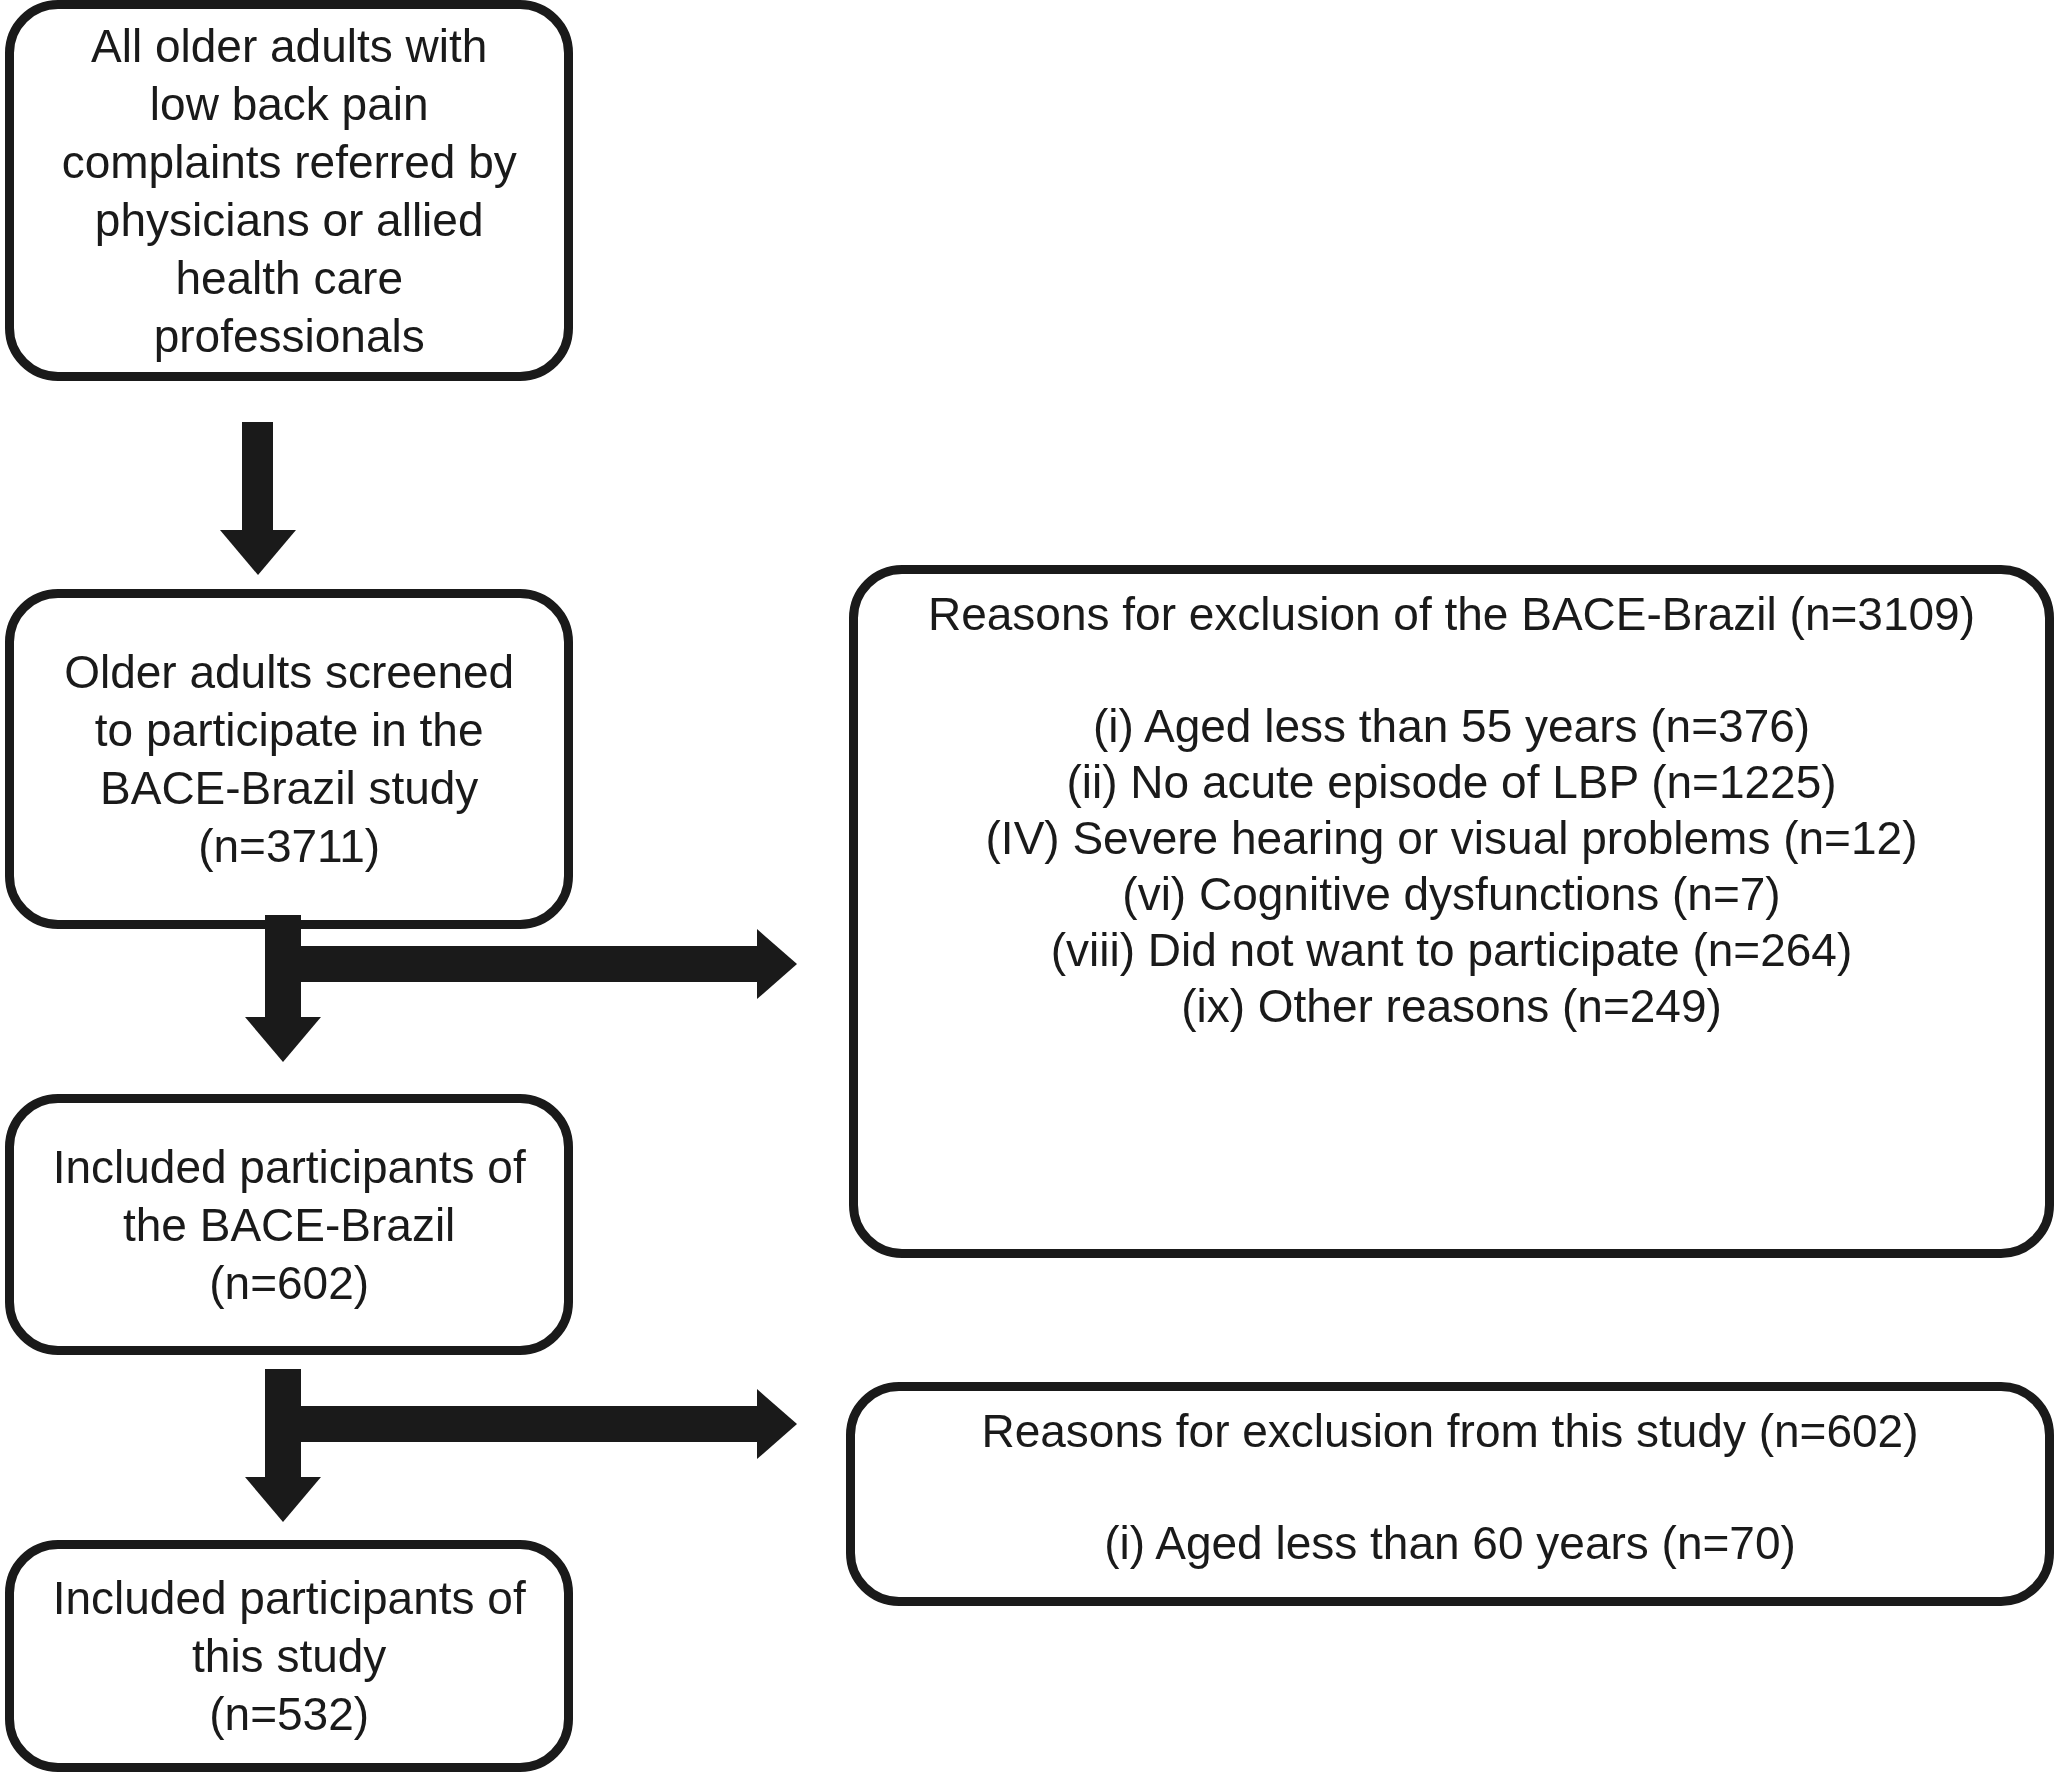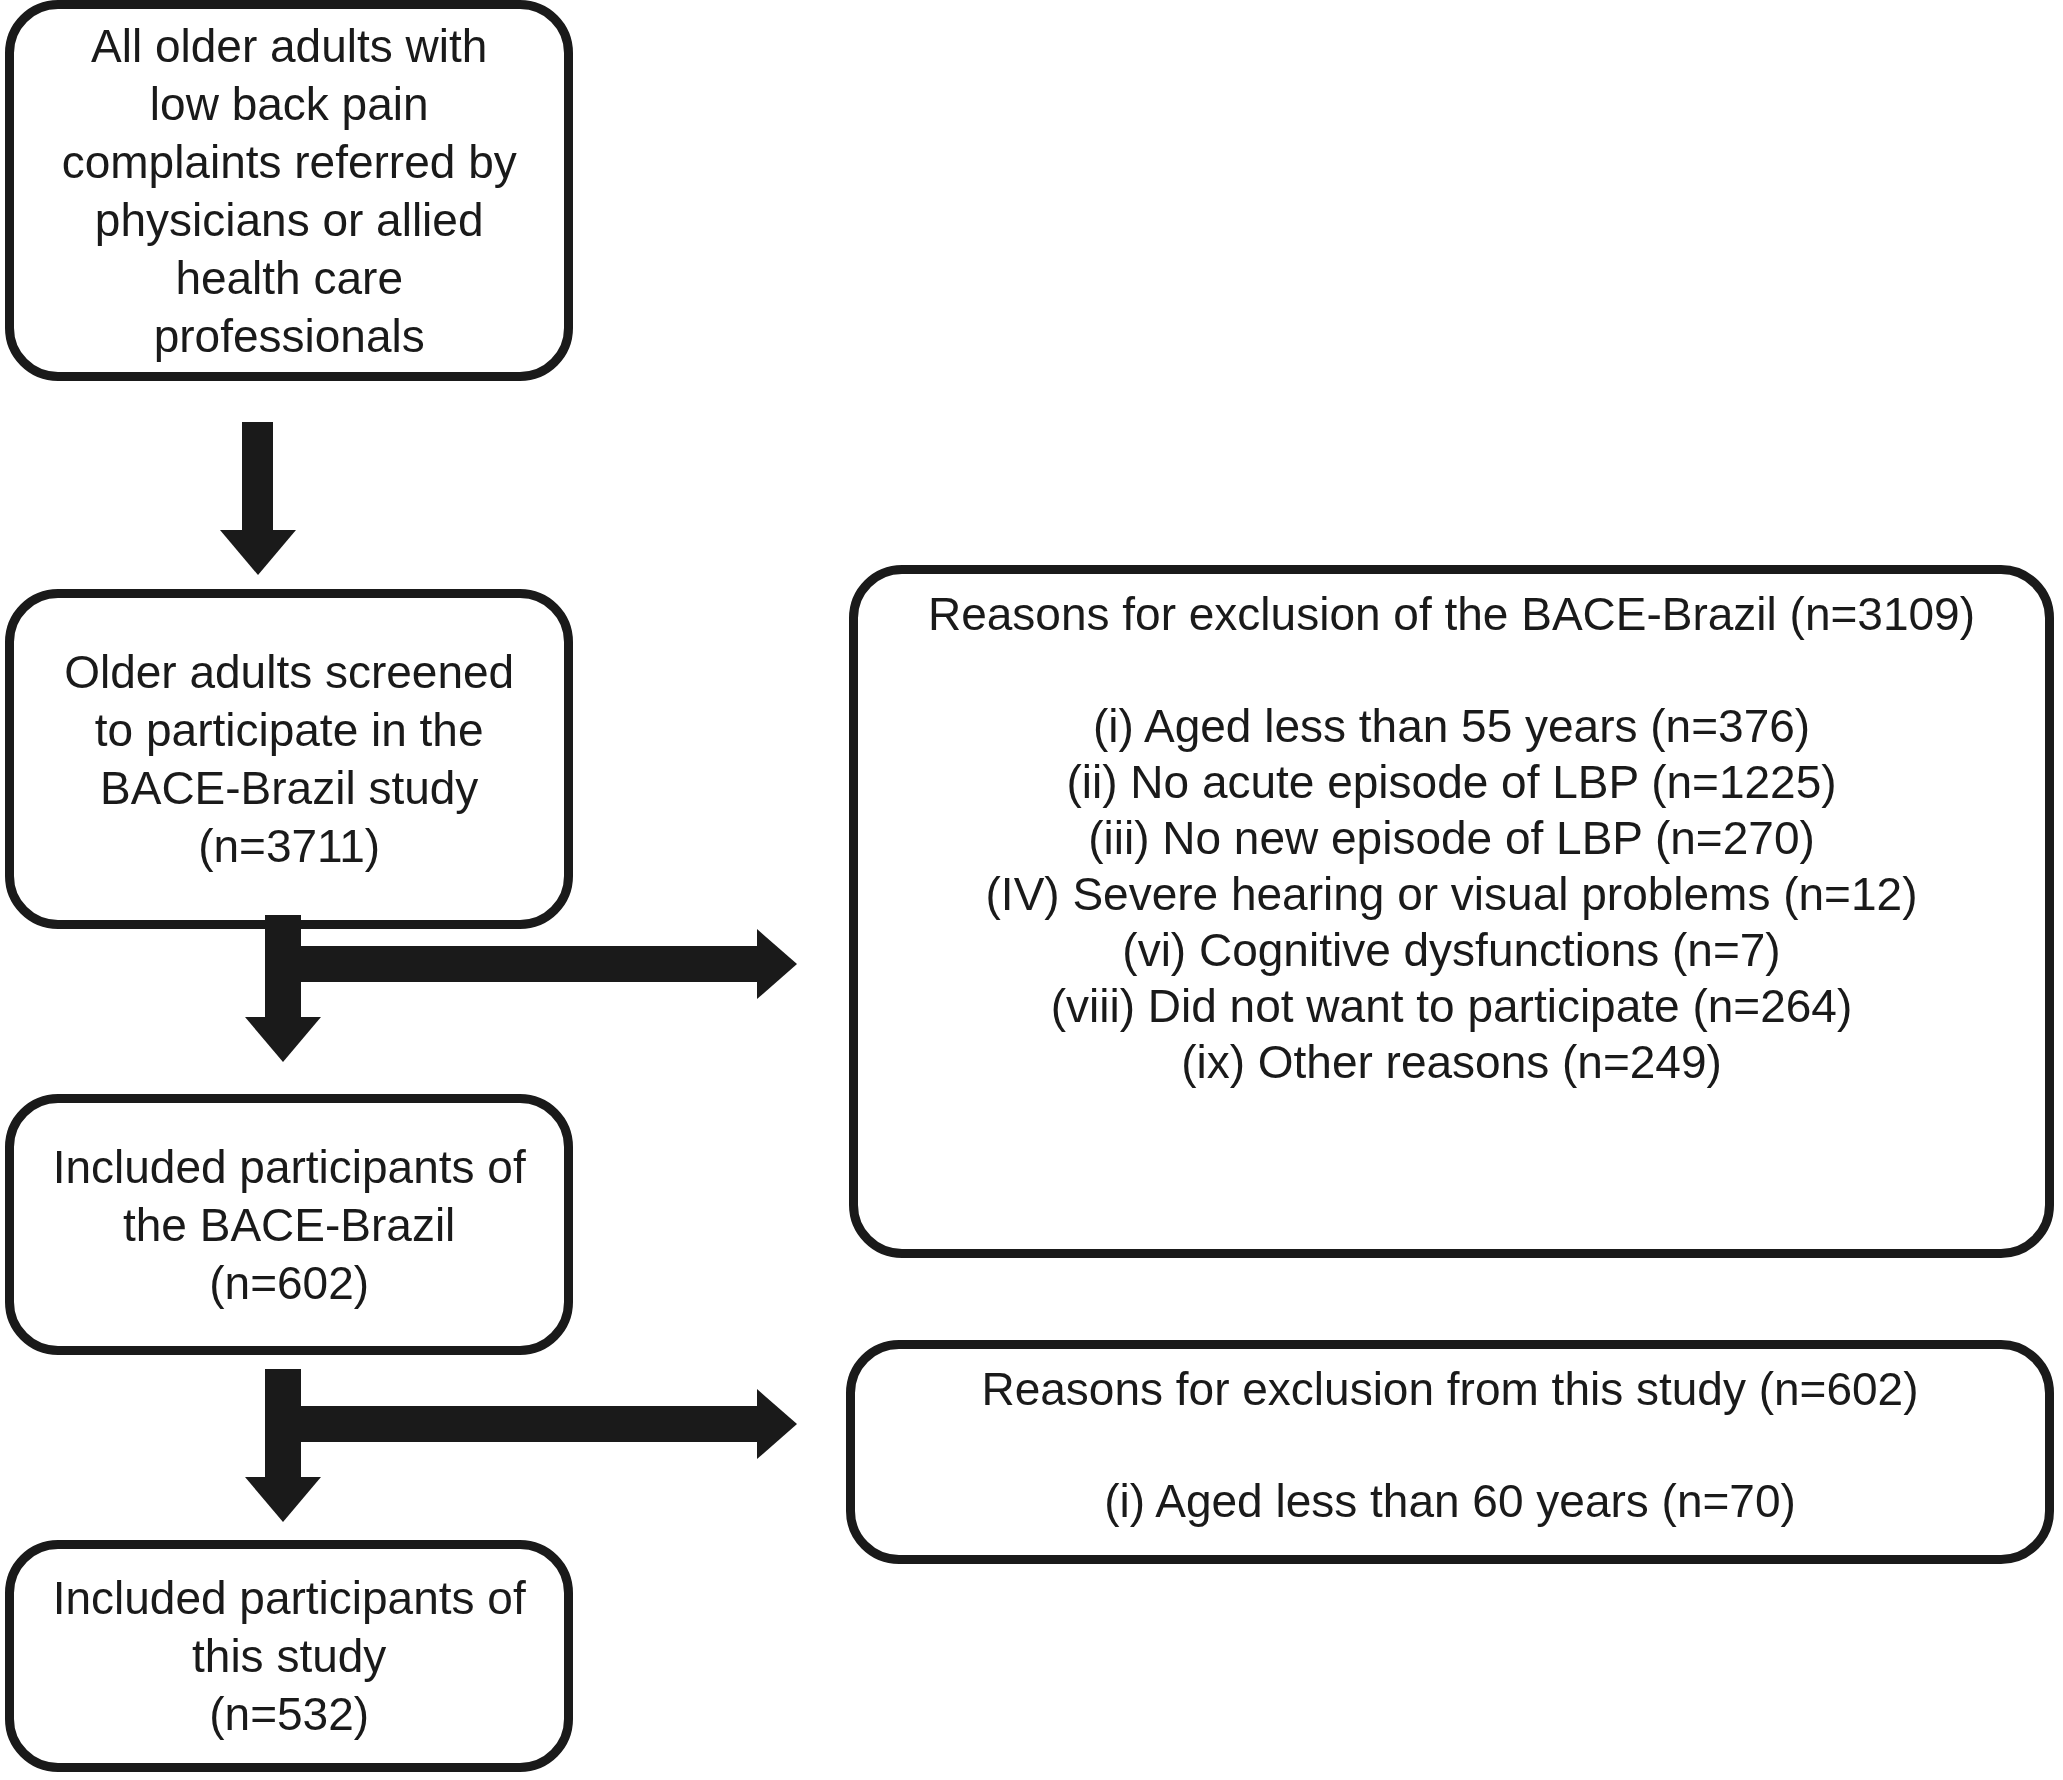--- a/index.html
+++ b/index.html
@@ -46,21 +46,21 @@
     box-sizing:border-box;
     border:9.5px solid var(--ink);
     border-radius:53px;
     background:var(--bg);
     text-align:center;
     font-size:46px;
     line-height:56px;
     padding-top:12px;
   }
   .exbace { left:849px; top:565px;  width:1205px; height:693px; }
-  .exstudy{ left:846px; top:1340px; width:1208px; height:224px; }
+  .exstudy{ left:846px; top:1382px; width:1208px; height:224px; }
   .exbox .spacer{ height:56px; }
 
   
   .arrow{ position:absolute; }
   .arrow > div{ position:absolute; }
   .shaft{ background:var(--ink); }
   .tri-down{
     width:0; height:0;
     border-left:38px solid transparent;
     border-right:38px solid transparent;
@@ -118,21 +118,20 @@
   <div class="arrow" style="left:301px; top:1389px; width:496px; height:71px;">
     <div class="shaft" style="left:0; top:17px; width:456px; height:36px;"></div>
     <div class="tri-right" style="left:456px; top:0;"></div>
   </div>
 
   <div class="exbox exbace">
     <div>Reasons for exclusion of the BACE-Brazil (n=3109)</div>
     <div class="spacer"></div>
     <div>(i) Aged less than 55 years (n=376)</div>
     <div>(ii) No acute episode of LBP (n=1225)</div>
-    <div>(iii) No new episode of LBP (n=270)</div>
     <div>(IV) Severe hearing or visual problems (n=12)</div>
     <div>(vi) Cognitive dysfunctions (n=7)</div>
     <div>(viii) Did not want to participate (n=264)</div>
     <div>(ix) Other reasons (n=249)</div>
   </div>
 
   <div class="exbox exstudy">
     <div>Reasons for exclusion from this study (n=602)</div>
     <div class="spacer"></div>
     <div>(i) Aged less than 60 years (n=70)</div>

